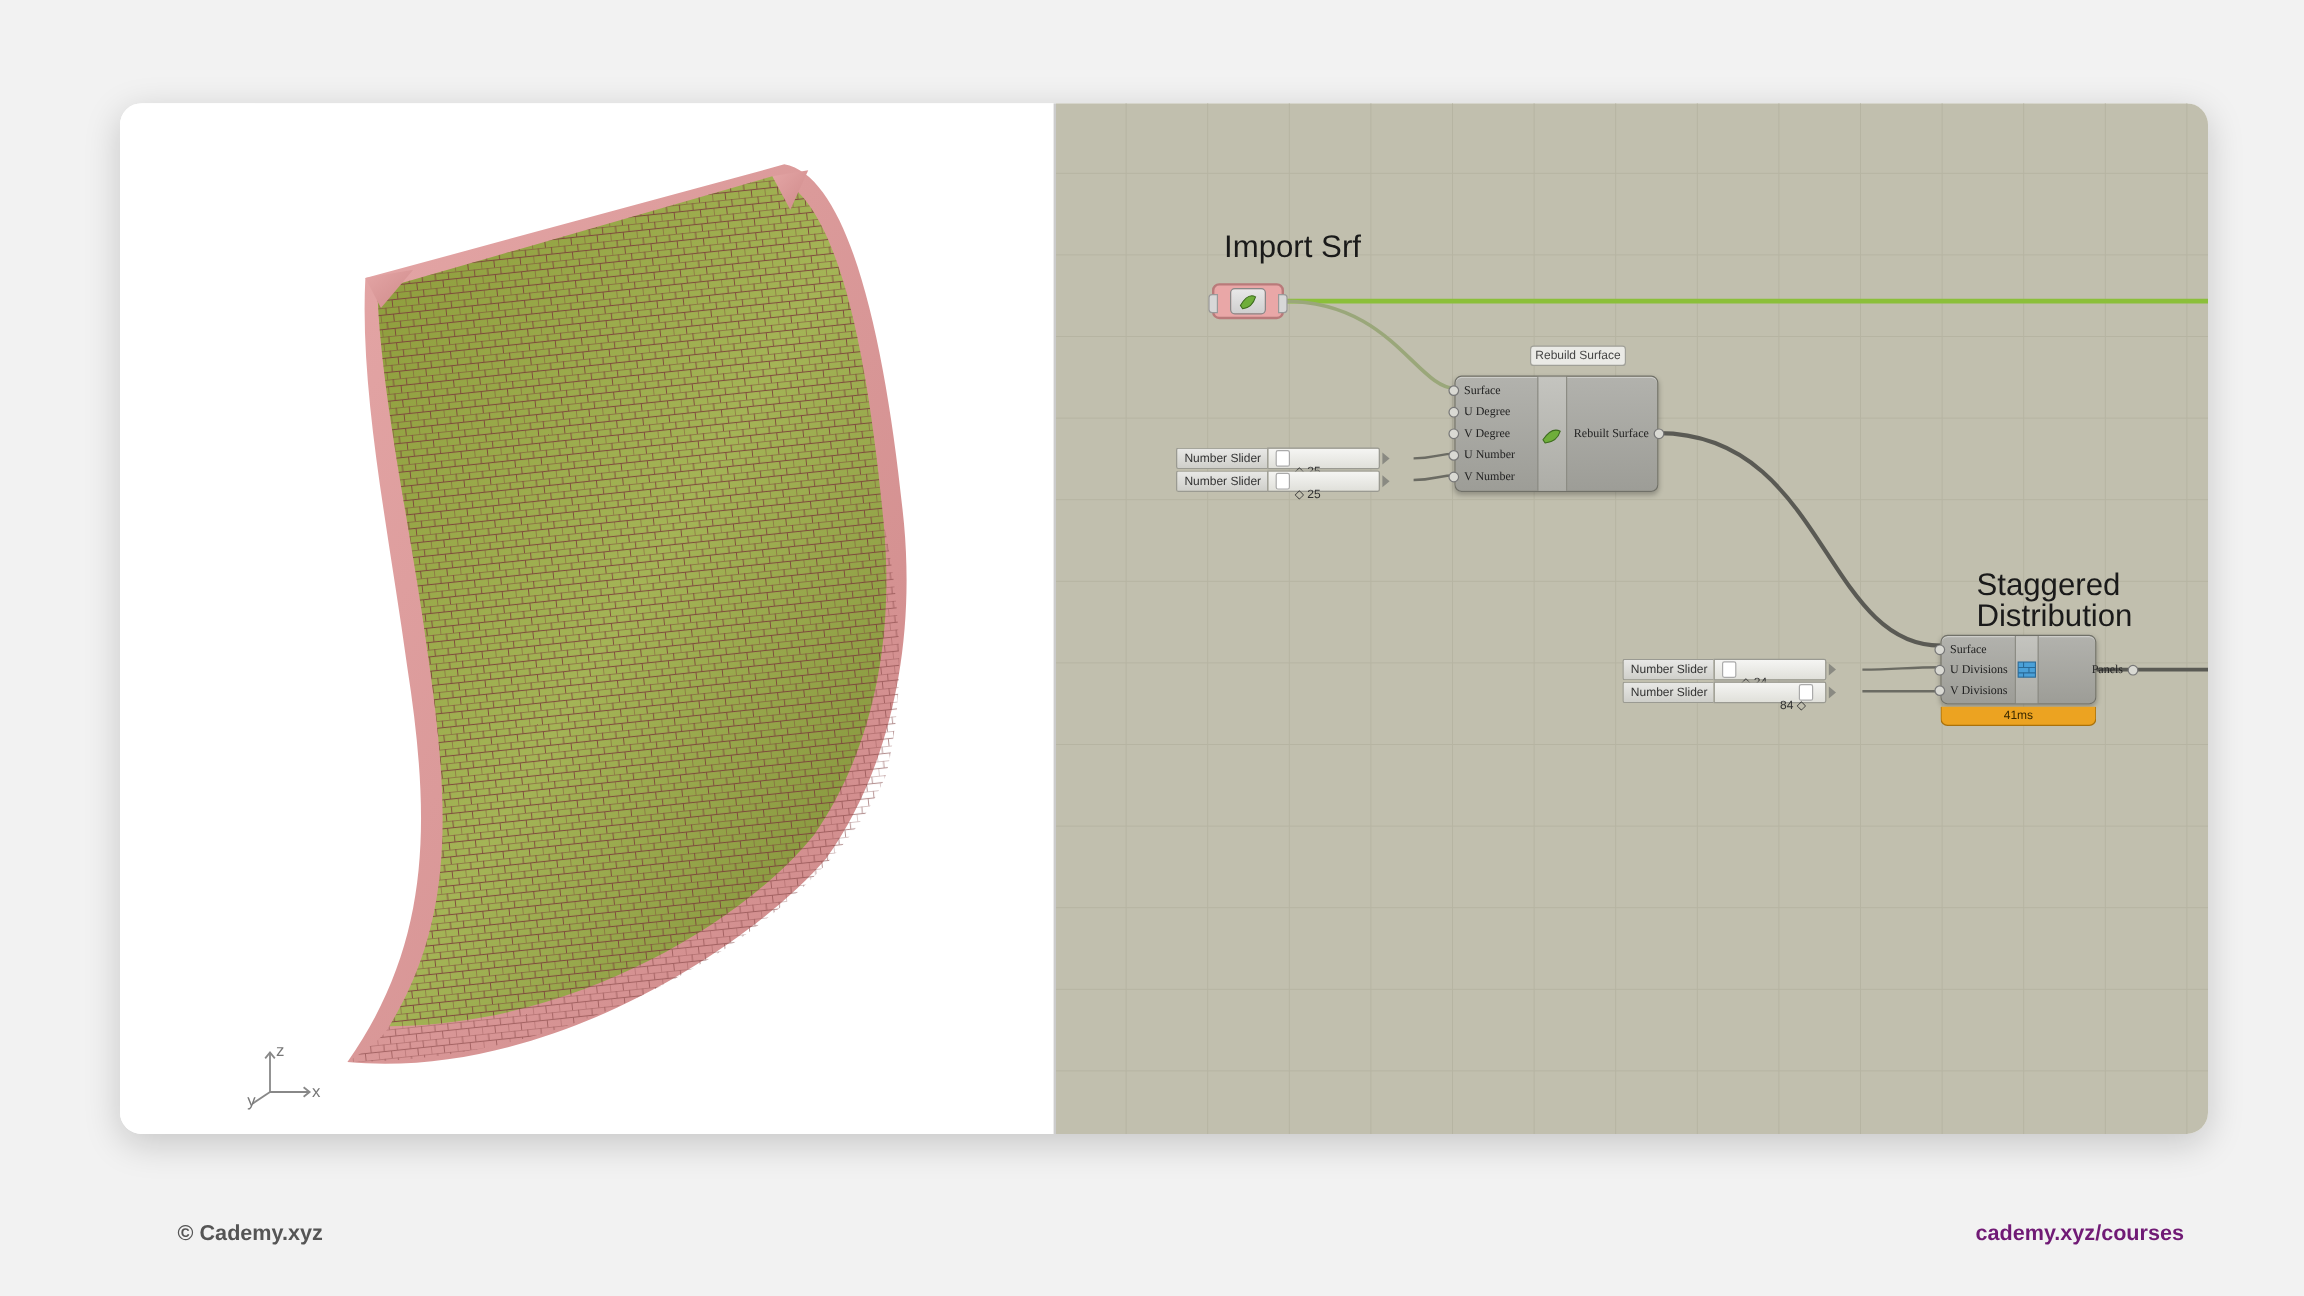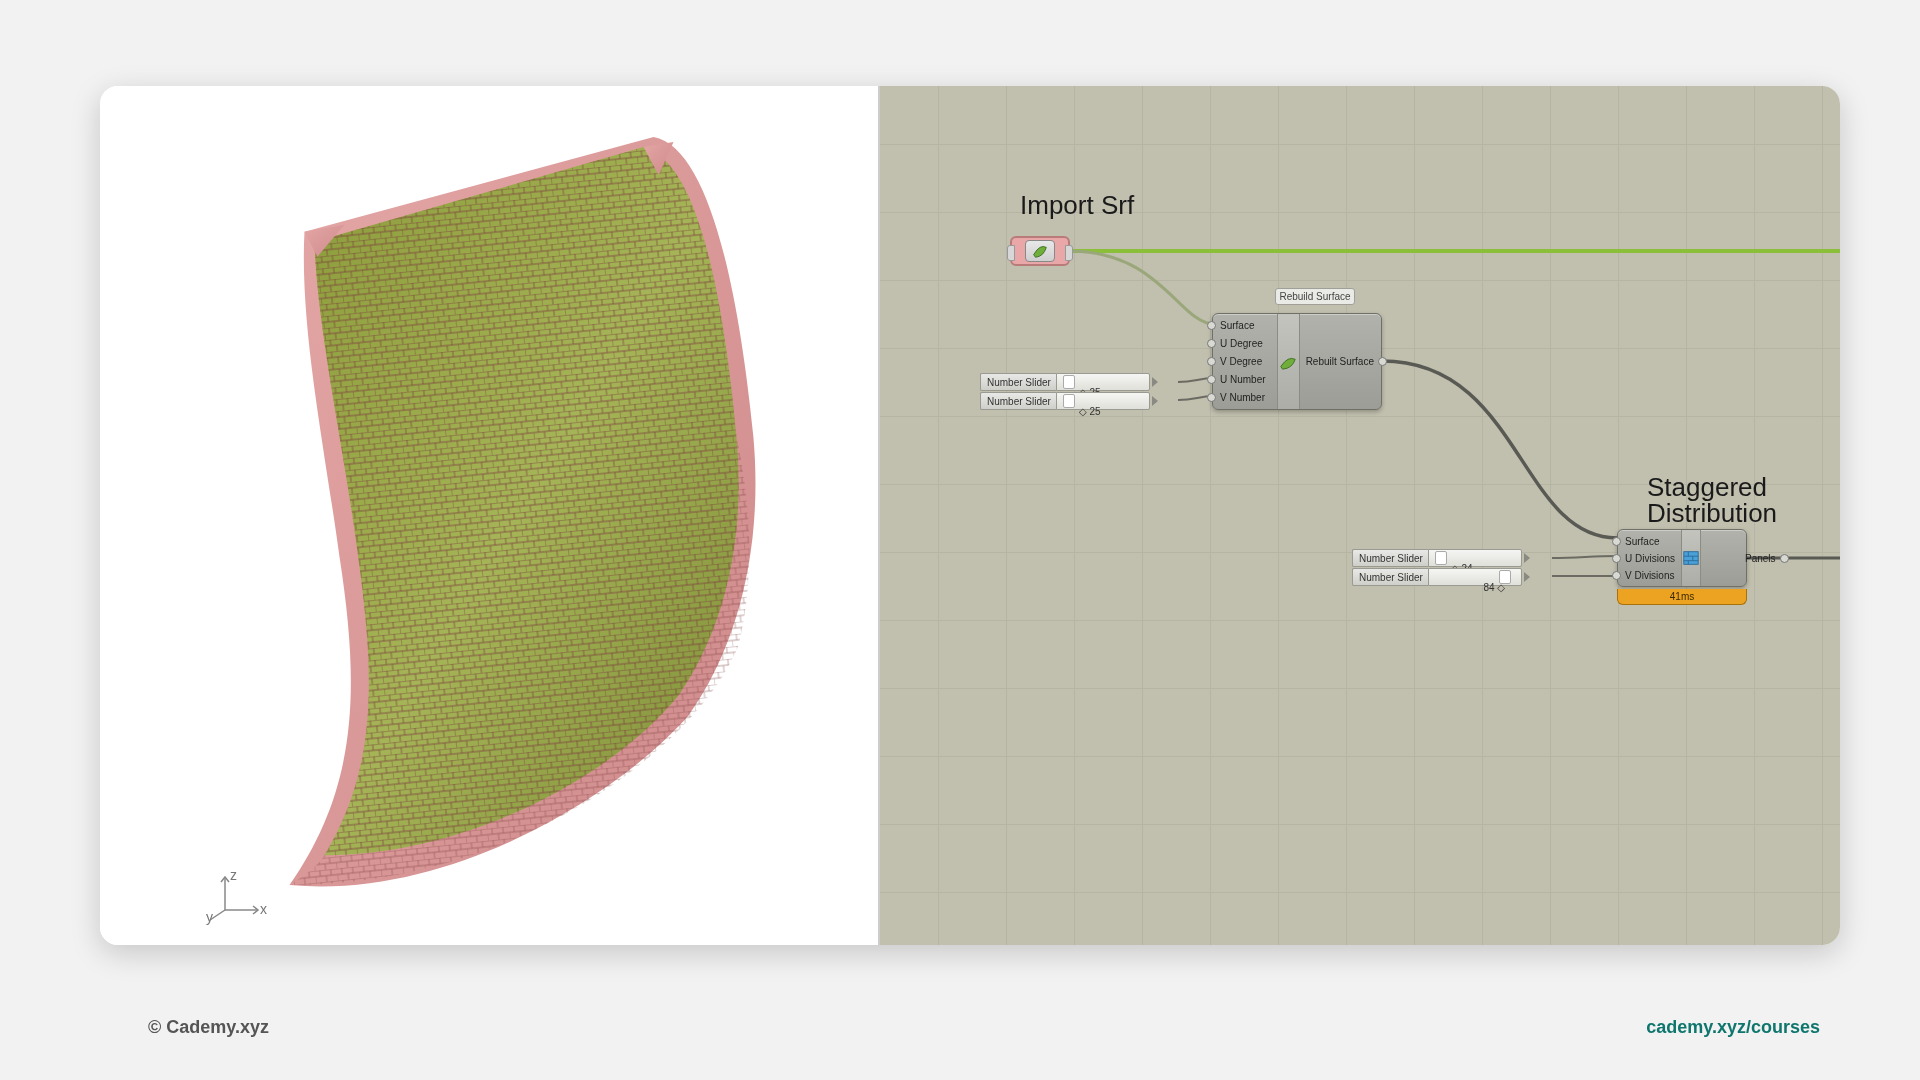--- a/index.html
+++ b/index.html
@@ -143,20 +143,21 @@
     display:flex;
   }
   .comp .ports-l, .comp .ports-r{
     display:flex; flex-direction:column;
     padding:4px 6px;
     gap:3px;
   }
   .comp .ports-l .p, .comp .ports-r .p{
     height:15px; display:flex; align-items:center; gap:4px;
     white-space:nowrap;
+    font-family:Liberation Serif, serif;
   }
   .comp .ports-l .p::before{
     content:""; width:7px; height:7px; border-radius:50%;
     background:#d9d9d3; border:1px solid #777; margin-left:-12px;
   }
   .comp .ports-r .p::after{
     content:""; width:7px; height:7px; border-radius:50%;
     background:#d9d9d3; border:1px solid #777; margin-right:-12px;
   }
   .comp .mid{
@@ -184,21 +185,21 @@
     font-size:10px; color:#3b2a00;
     display:flex; align-items:center; justify-content:center;
   }
 
   .footer-left{
     position:absolute; left:100px; bottom:42px;
     font-size:18px; font-weight:600; color:#555;margin-left:48px;
   }
   .footer-right{
     position:absolute; right:100px; bottom:42px;
-    font-size:18px; font-weight:600; color:#0f766e;
+    font-size:18px; font-weight:600; color:#701a75;
   }
 </style>
 </head>
 <body>
 
 <div class="frame">
 
   <div class="viewport">
     <svg class="surface-wrap" viewBox="0 0 780 859">
       <defs>

